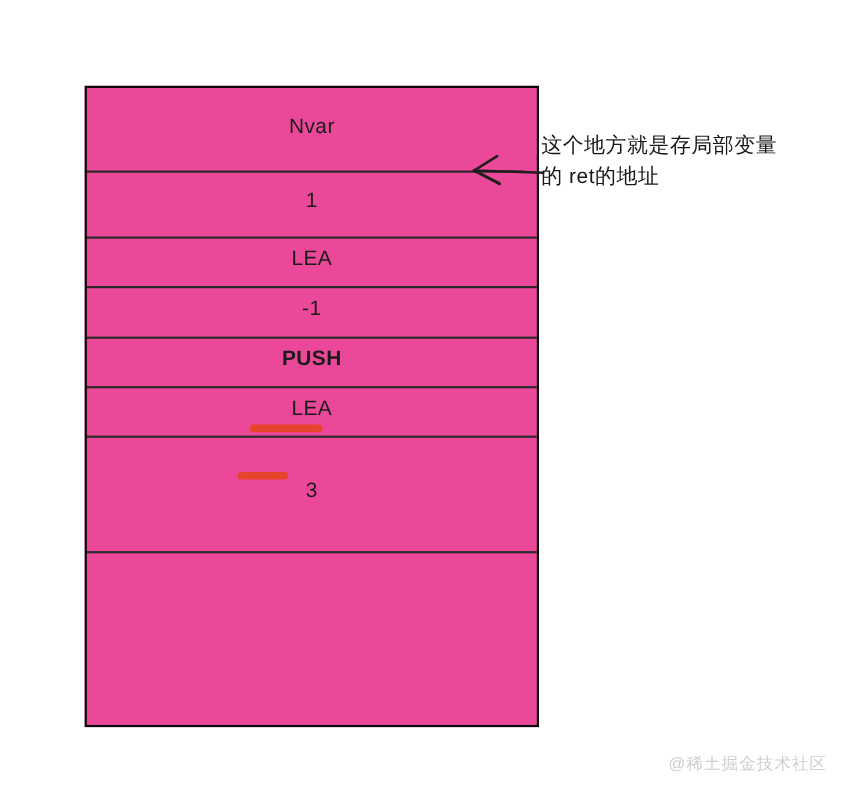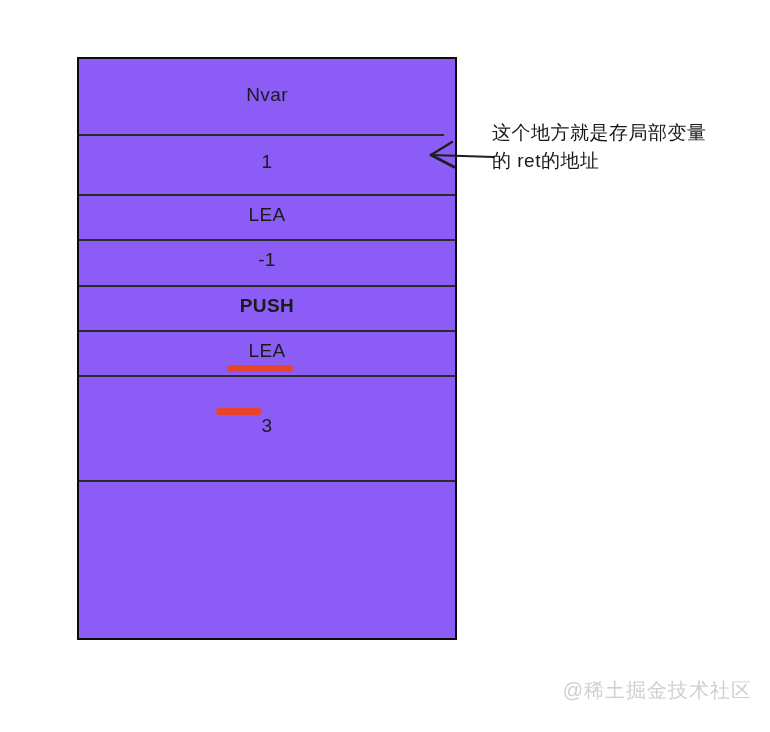--- a/index.html
+++ b/index.html
@@ -15,26 +15,26 @@
     overflow: hidden;
     font-family: "Liberation Sans", "DejaVu Sans", sans-serif;
     color: #1a1a1a;
     -webkit-font-smoothing: antialiased;
   }
 
   
   #stack-table {
     position: absolute;
     left: 77px;
-    top: 57px;
-    width: 380px;
+    top: 78px;
+    width: 413px;
     height: 583px;
     box-sizing: border-box;
     border: 2.5px solid #0b0b0b;
-    background: #8b5cf6;
+    background: #ec4899;
   }
 
   .stack-row {
     position: absolute;
     left: 0;
     width: 100%;
     box-sizing: border-box;
   }
 
   
@@ -91,21 +91,21 @@
     color: #181818;
     letter-spacing: 0.5px;
   }
   #annotation-text .line { display: block; white-space: nowrap; }
 
   
   #watermark {
     position: absolute;
     right: 18px;
     bottom: 28px;
-    font-size: 20px;
+    font-size: 15px;
     color: #cfcfcf;
     letter-spacing: 1px;
     user-select: none;
   }
 </style>
 </head>
 <body>
 
 <div id="stack-table">
     <div class="stack-row" style="top: 0px; height: 75px;">

